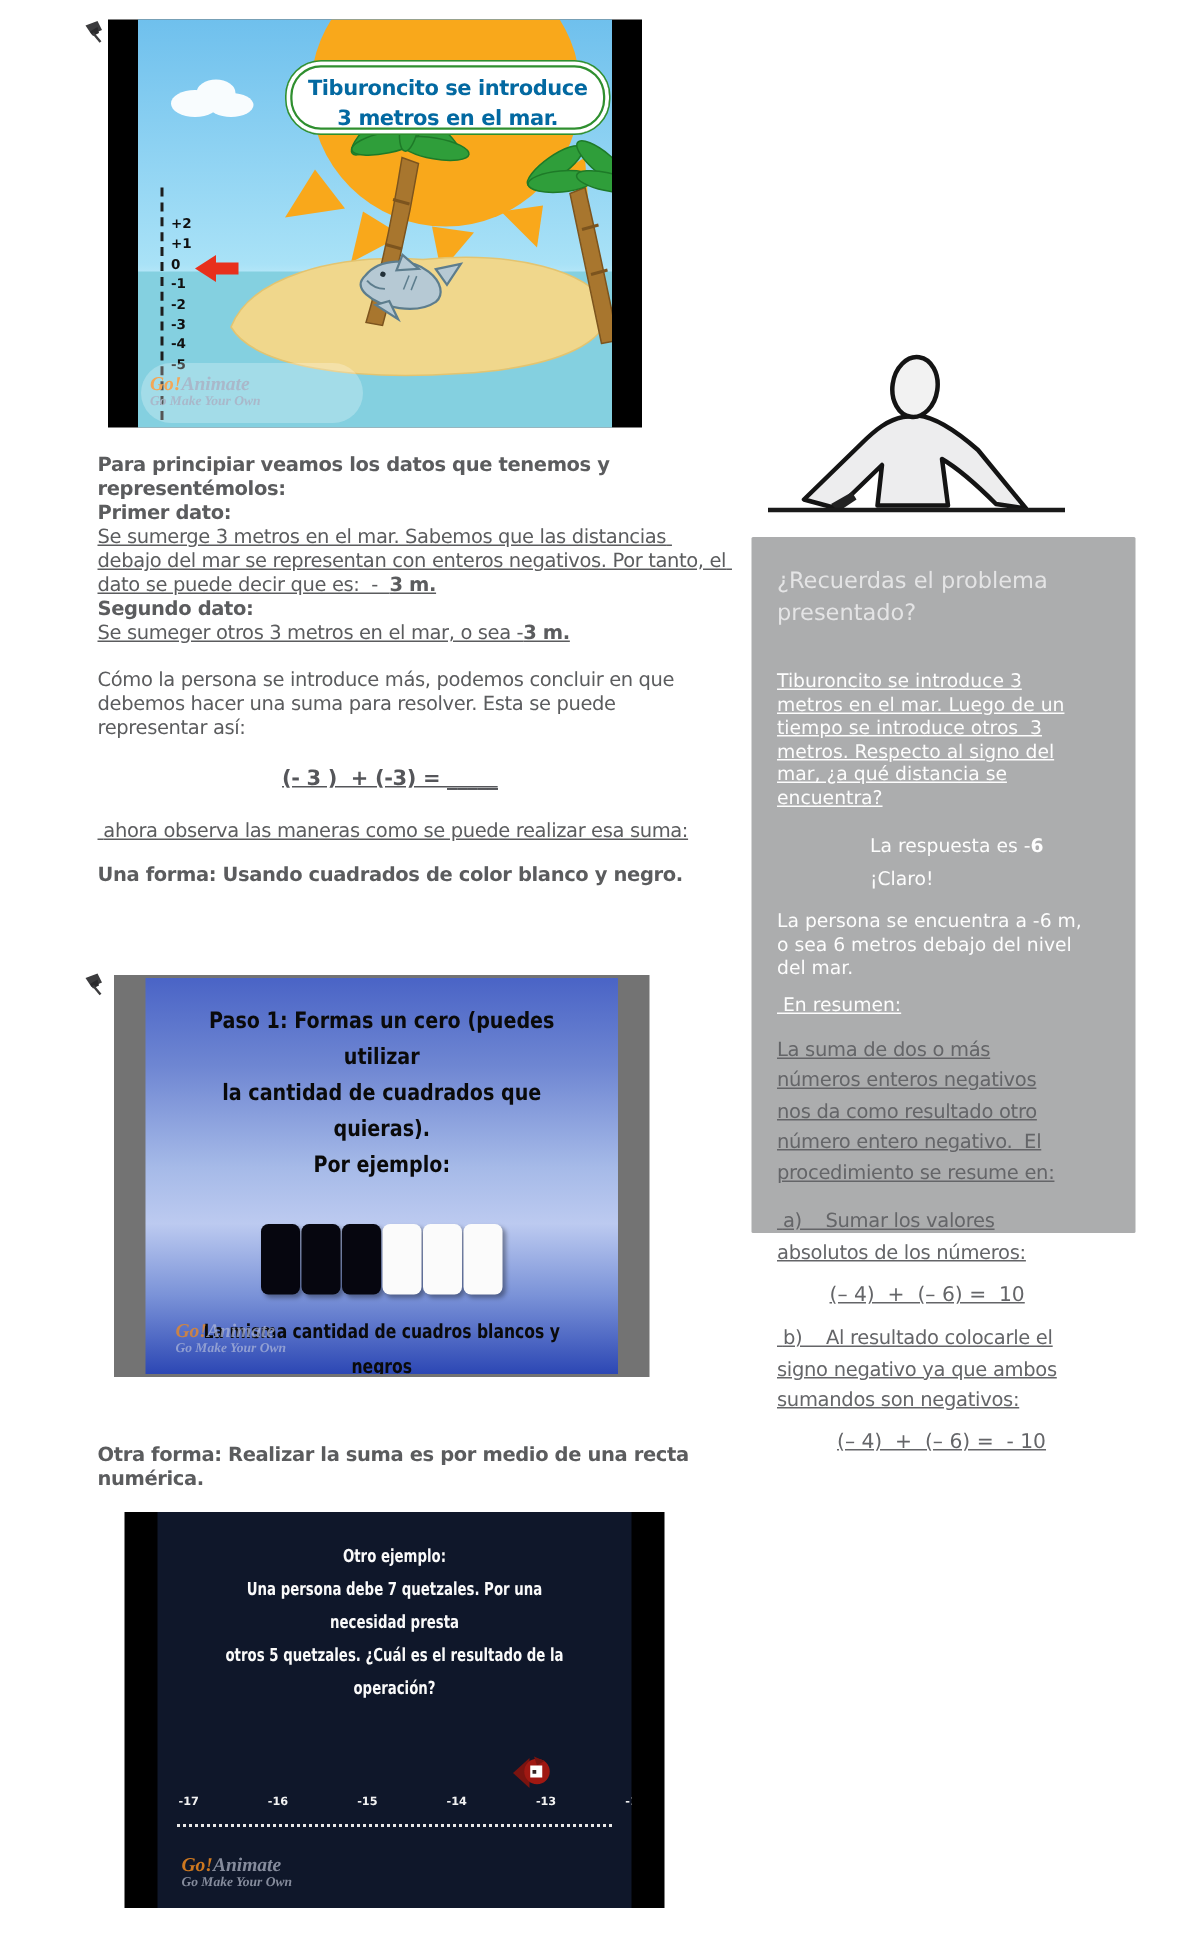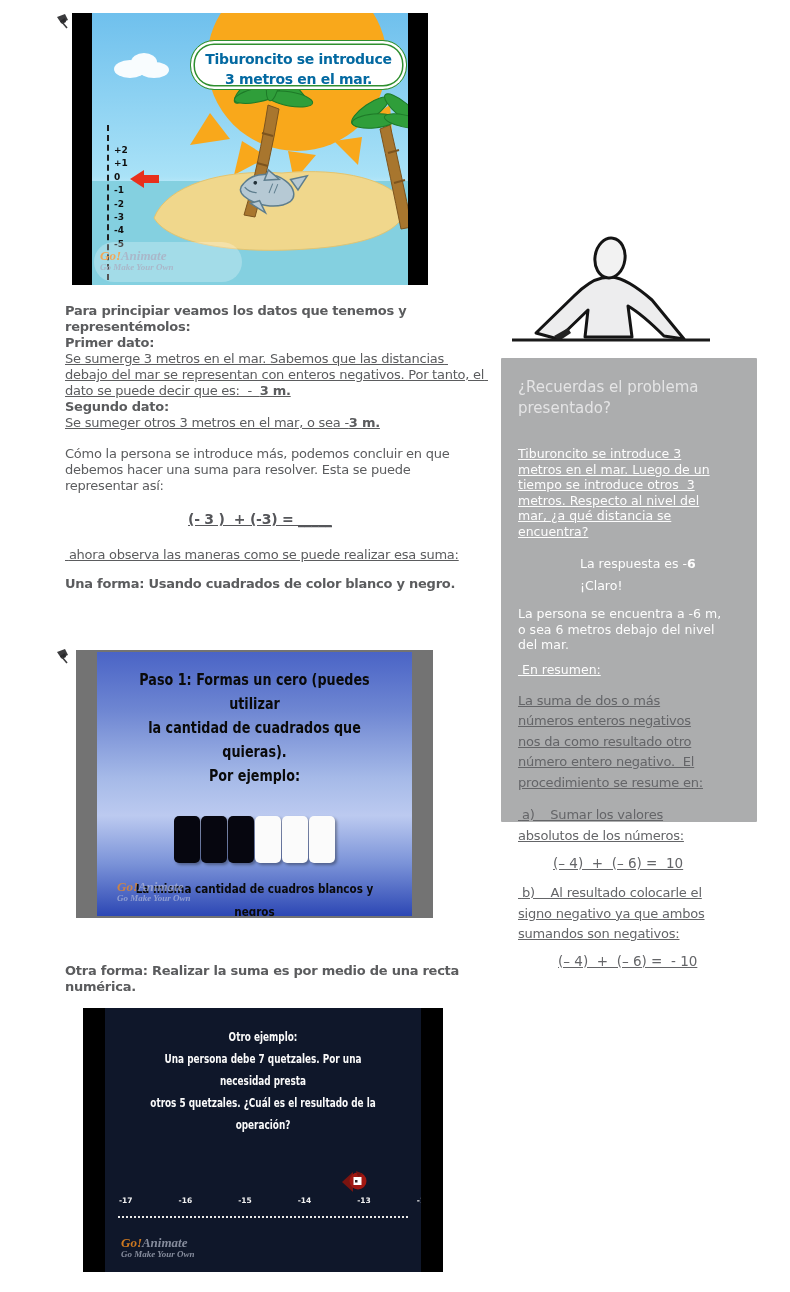--- a/index.html
+++ b/index.html
@@ -289,21 +289,21 @@
 
   <svg id="character" width="210" height="122" viewBox="0 0 210 122">
     <path d="M 96 42 C 86 44 78 50 68 60 L 30 97 L 52 103 L 82 74 L 79 101 L 126 101 L 122 70 C 134 77 146 88 158 100 L 178 103 L 146 64 C 130 50 116 42 106 41 Z" fill="#ededee" stroke="#141414" stroke-width="3" stroke-linejoin="round"></path>
     <ellipse cx="104" cy="22" rx="15" ry="20" fill="#f2f2f2" stroke="#141414" stroke-width="3" transform="rotate(8 104 22)"></ellipse>
     <polygon points="48,100 62,92 65,97 53,105" fill="#222222"></polygon>
     <line x1="6" y1="104" x2="204" y2="104" stroke="#1a1a1a" stroke-width="3"></line>
   </svg>
 
   <div id="summary-box">
     <div class="sb-title">¿Recuerdas el problema presentado?</div>
-    <div class="sb-problem pre"><div class="p-line">Tiburoncito se introduce 3</div><div class="p-line">metros en el mar. Luego de un</div><div class="p-line">tiempo se introduce otros  3</div><div class="p-line">metros. Respecto al nivel del</div><div class="p-line">mar, ¿a qué distancia se</div><div class="p-line">encuentra?</div></div>
+    <div class="sb-problem pre"><div class="p-line">Tiburoncito se introduce 3</div><div class="p-line">metros en el mar. Luego de un</div><div class="p-line">tiempo se introduce otros  3</div><div class="p-line">metros. Respecto al signo del</div><div class="p-line">mar, ¿a qué distancia se</div><div class="p-line">encuentra?</div></div>
     <div class="sb-answer"><span>La respuesta es -</span><b>6</b></div>
     <div class="sb-claro">¡Claro!</div>
     <div class="sb-expl">
         <div class="e-line">La persona se encuentra a -6 m,</div>
         <div class="e-line">o sea 6 metros debajo del nivel</div>
         <div class="e-line">del mar.</div>
       </div>
     <div class="sb-resumen pre"> En resumen:</div>
     <div class="sb-summary pre"><div class="s-line">La suma de dos o más</div><div class="s-line">números enteros negativos</div><div class="s-line">nos da como resultado otro</div><div class="s-line">número entero negativo.  El</div><div class="s-line">procedimiento se resume en:</div></div>
     <div class="sb-step pre"><div class="s-line"> a)    Sumar los valores</div><div class="s-line">absolutos de los números:</div></div>

